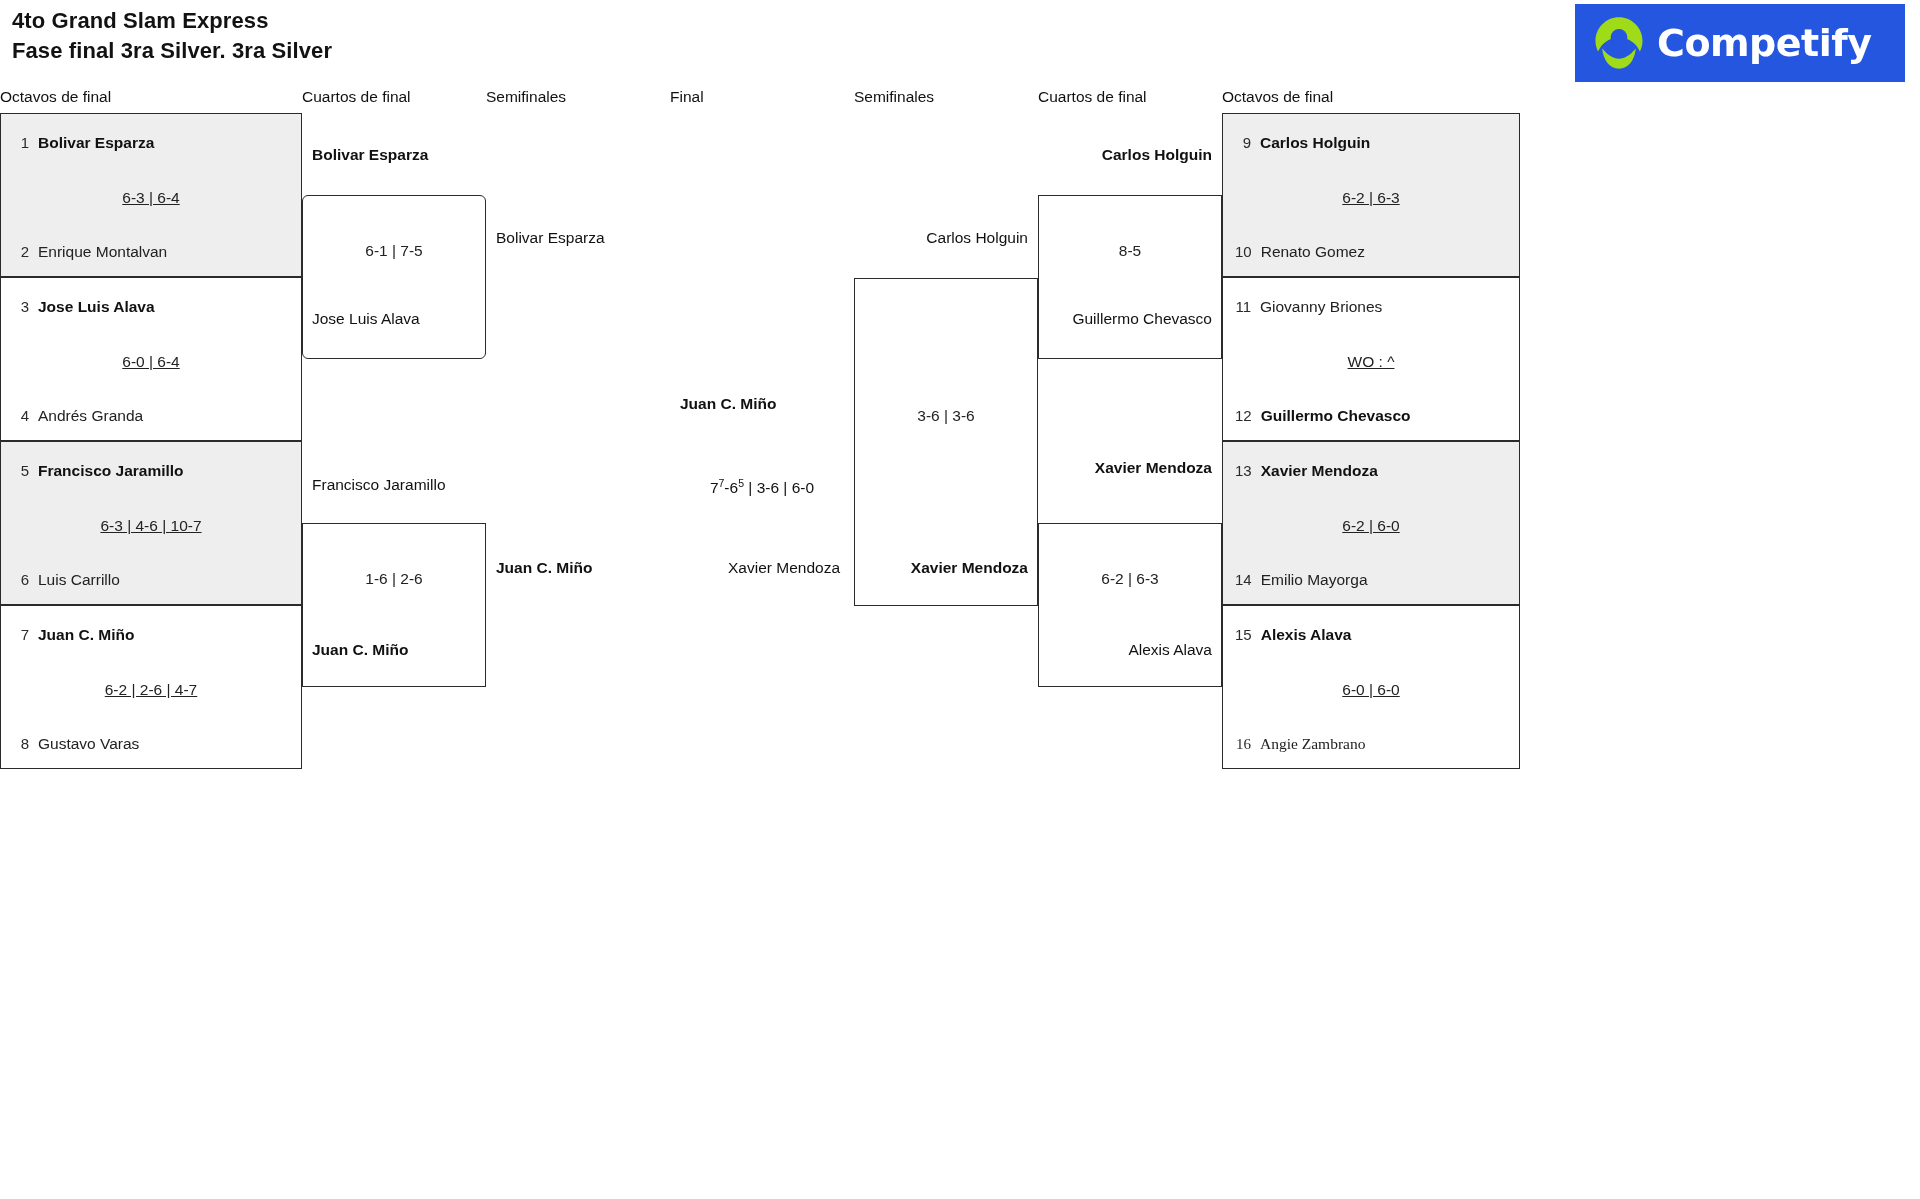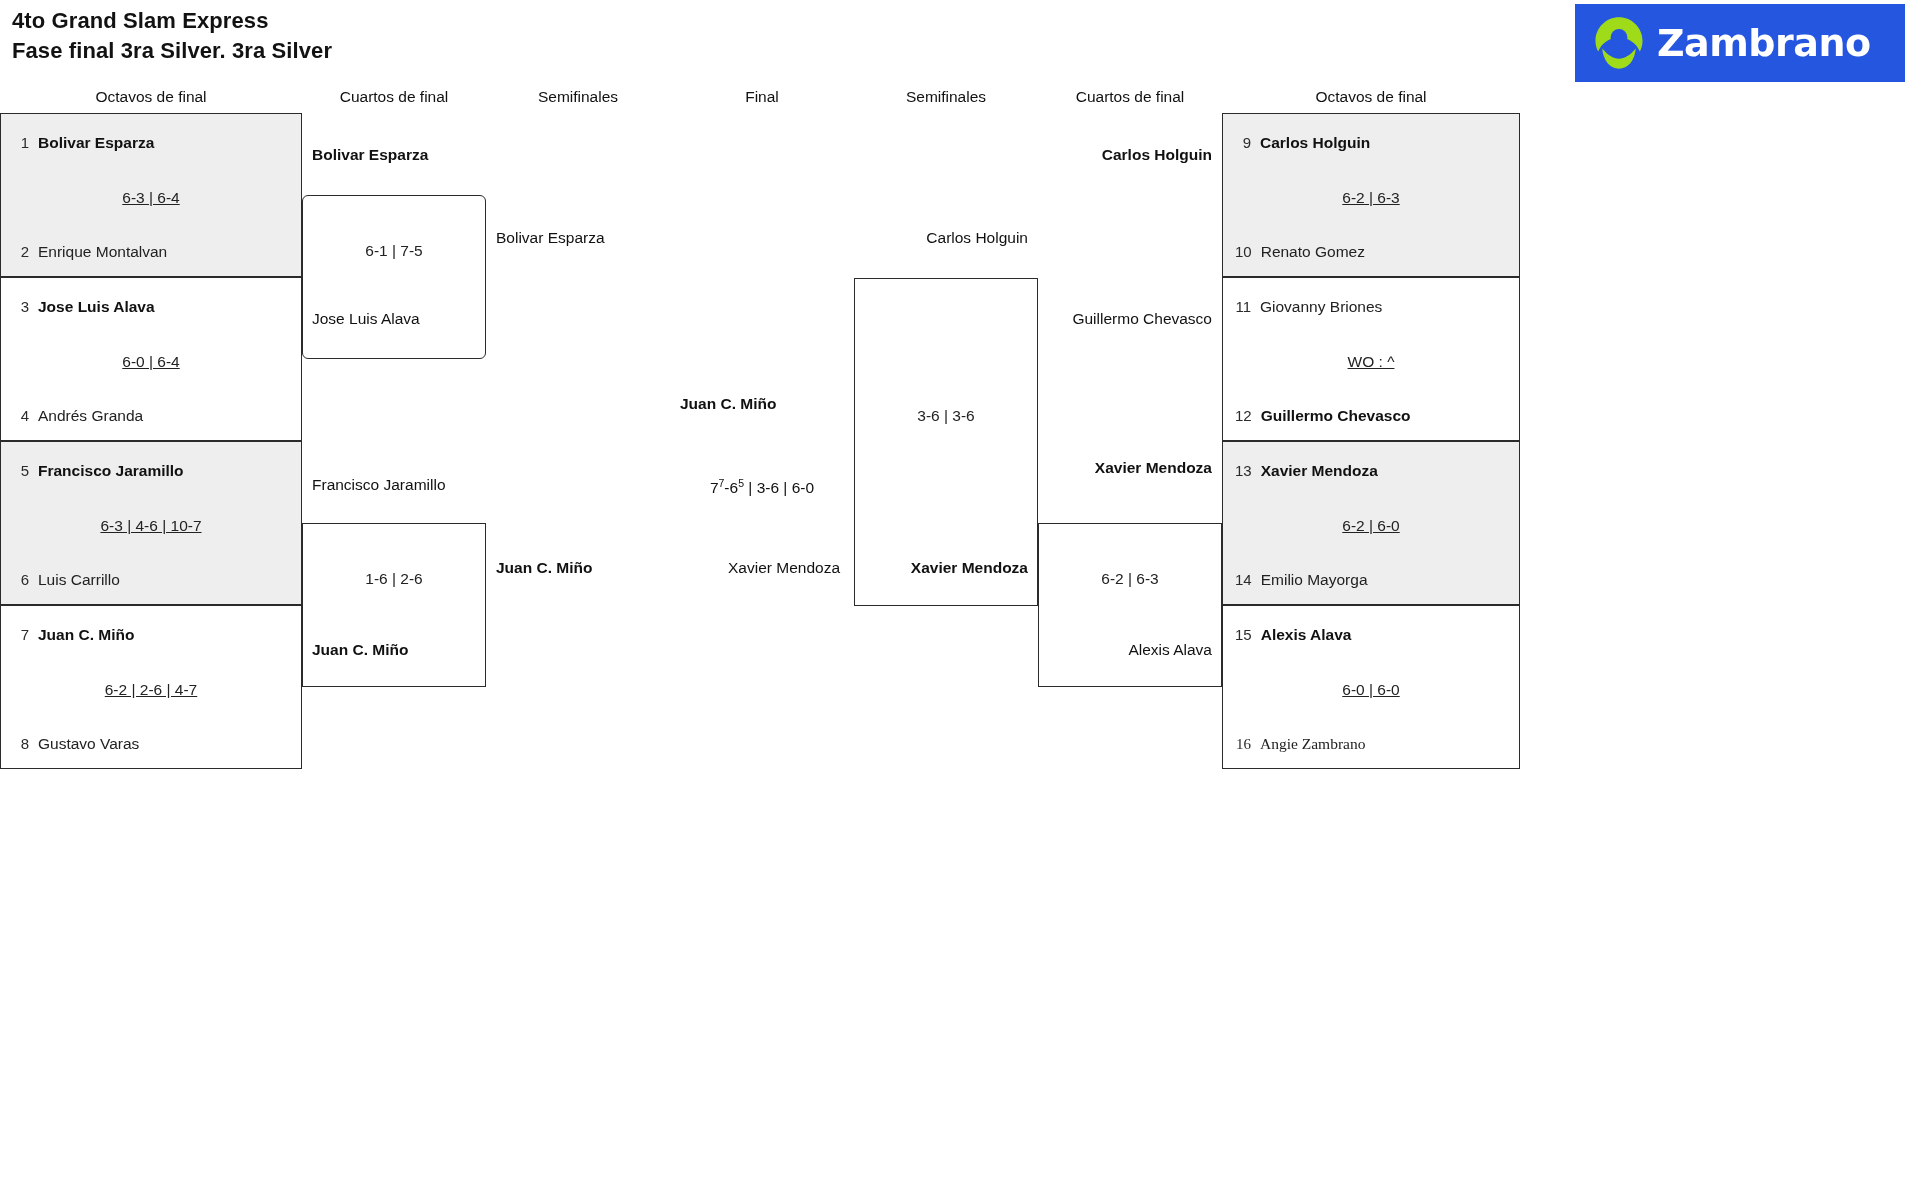--- a/index.html
+++ b/index.html
@@ -18,21 +18,21 @@
   .title-line { font-size: 22px; font-weight: 700; line-height: 30px; color: #121212; letter-spacing: .1px; white-space: nowrap; }
 
   .logo { position: absolute; left: 1575px; top: 4px; width: 330px; height: 78px;
           background: #2456e0; display: flex; align-items: center; padding-left: 16px; gap: 10px; }
   .logo-mark { width: 56px; height: 56px; flex: 0 0 56px; position: relative; }
   .logo-text { color: #ffffff; font-size: 38px; font-weight: 700; letter-spacing: -0.5px;
                font-family: "DejaVu Sans", "Liberation Sans", sans-serif; }
 
   
   .round-head { position: absolute; top: 86px; font-size: 15.5px; font-weight: 400;
-                color: #111; text-align: center; line-height: 22px; }
+                color: #111; line-height: 22px; }
 
   
   .bracket { position: absolute; left: 0; top: 113px; width: 1920px; height: 700px; }
 
   
   .r16cell { position: absolute; border: 1px solid #2b2b2b; border-top-width: 1px; }
   .r16cell.alt { background: #eeeeee; }
   .r16cell.plain { background: #ffffff; }
 
   .seedrow { position: absolute; left: 0; width: 100%; display: flex; align-items: center; gap: 9px;
@@ -67,21 +67,21 @@
   </div>
 
   <div class="logo">
     <span class="logo-mark">
       <svg viewBox="0 0 100 100" width="56" height="56" aria-hidden="true">
         <path d="M50 4 C27 4 8 23 8 46 c0 7 1.7 13.6 4.7 19.4 C19 50 33 40 50 40 c17 0 31 10 37.3 25.4 C90.3 59.6 92 53 92 46 92 23 73 4 50 4 z" fill="#9fdb18"></path>
         <circle cx="50" cy="40" r="15" fill="#2456e0"></circle>
         <path d="M20 60 C22 82 34 96 50 96 C66 96 78 82 80 60 C70 72 60 78 50 78 C40 78 30 72 20 60 z" fill="#9fdb18"></path>
       </svg>
     </span>
-    <span class="logo-text">Zambrano</span>
+    <span class="logo-text">Competify</span>
   </div>
 
   <div class="round-head" style="left:0px;   width:302px;">Octavos de final</div>
   <div class="round-head" style="left:302px; width:184px;">Cuartos de final</div>
   <div class="round-head" style="left:486px; width:184px;">Semifinales</div>
   <div class="round-head" style="left:670px; width:184px;">Final</div>
   <div class="round-head" style="left:854px; width:184px;">Semifinales</div>
   <div class="round-head" style="left:1038px;width:184px;">Cuartos de final</div>
   <div class="round-head" style="left:1222px;width:298px;">Octavos de final</div>
 
@@ -154,20 +154,23 @@
     <div class="sc" id="final-score" style="left:670px; top:366px; width:184px; text-align:center; position:absolute; font-size:15.5px;">7<sup>7</sup>-6<sup>5</sup> | 3-6 | 6-0</div>
     <div class="nameL norm" style="left:728px; top:445px;">Xavier Mendoza</div>
 
     <div class="nameR norm" style="left:854px; top:115px; width:174px;">Carlos Holguin</div>
     <div class="mbox" style="left:854px; top:165px; width:184px; height:328px;">
       <div class="sc" style="top:127px;">3-6 | 3-6</div>
     </div>
     <div class="nameR bold" style="left:854px; top:445px; width:174px;">Xavier Mendoza</div>
 
     <div class="nameR bold" style="left:1038px; top:32px; width:174px;">Carlos Holguin</div>
+    <div class="mbox" style="left:1038px; top:82px; width:184px; height:164px;">
+      <div class="sc" style="top:45px;">8-5</div>
+    </div>
     <div class="nameR norm" style="left:1038px; top:196px; width:174px;">Guillermo Chevasco</div>
 
     <div class="nameR bold" style="left:1038px; top:345px; width:174px;">Xavier Mendoza</div>
     <div class="mbox" style="left:1038px; top:410px; width:184px; height:164px;">
       <div class="sc" style="top:45px;">6-2 | 6-3</div>
     </div>
     <div class="nameR norm" style="left:1038px; top:527px; width:174px;">Alexis Alava</div>
 
     <div class="r16cell alt" style="left:1222px; top:0px;   width:298px; height:164px;">
       <div class="seedrow win pl-left" style="top:19px;">

